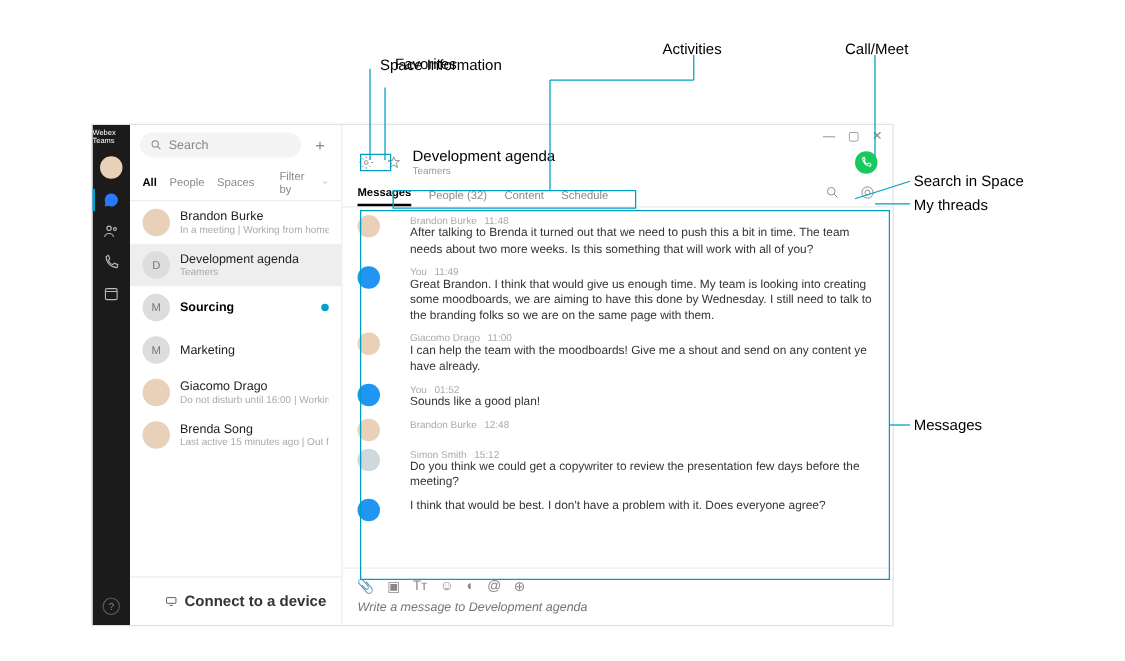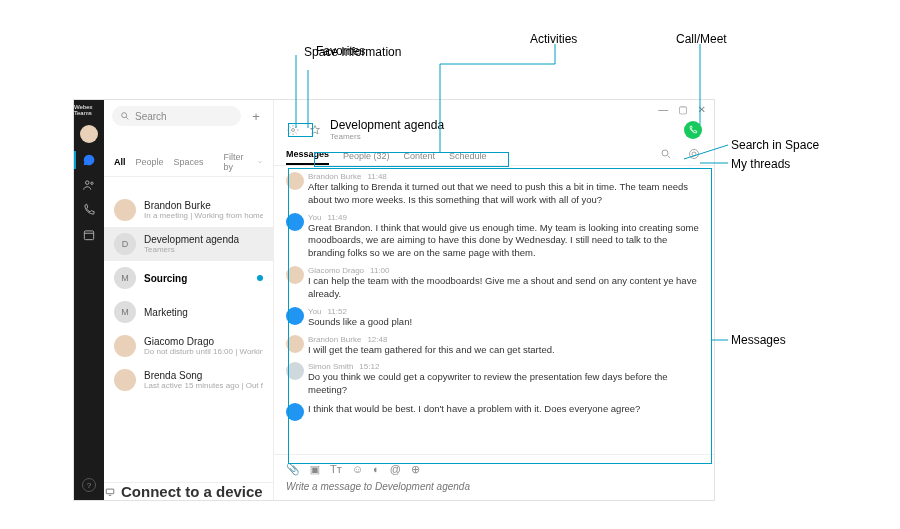--- a/index.html
+++ b/index.html
@@ -17,42 +17,42 @@
   .rail { width:30px; background:#1b1b1b; display:flex; flex-direction:column; align-items:center; padding-top:4px; gap:9px; }
   .rail .app-title { color:#fff; font-size:6px; }
   .rail .av { width:18px; height:18px; border-radius:50%; background:#e8d1b8; }
   .rail .ico { width:16px; height:16px; display:flex; align-items:center; justify-content:center; color:#ccc; position:relative; }
   .rail .ico svg { width:14px; height:14px; stroke:#bbb; fill:none; stroke-width:1.5; }
   .rail .ico.active::before { content:""; position:absolute; left:-8px; width:3px; height:18px; background:#00a0d1; }
   .rail .chat-badge { fill:#2979ff; }
   .rail .help { margin-top:auto; margin-bottom:8px; color:#888; width:14px; height:14px; border:1px solid #555; border-radius:50%; font-size:8px; display:flex; align-items:center; justify-content:center; }
 
   
-  .list-col { width:170px; border-right:1px solid #eee; display:flex; flex-direction:column;gap:16px; }
+  .list-col { width:170px; border-right:1px solid #eee; display:flex; flex-direction:column; }
   .search-row { display:flex; align-items:center; gap:6px; padding:6px 8px; }
   .search-box { flex:1; background:#f4f4f4; border-radius:12px; height:20px; display:flex; align-items:center; gap:5px; padding:0 8px; color:#888; font-size:10px;}
   .search-box svg { width:10px; height:10px; stroke:#888; fill:none; stroke-width:2;}
   .plus-btn { width:18px; height:18px; border-radius:50%; display:flex; align-items:center; justify-content:center; color:#888; font-size:13px; cursor:pointer;}
   .filter-row { display:flex; align-items:center; gap:10px; padding:4px 10px; font-size:9px; color:#888; border-bottom:1px solid #eee;}
   .filter-row .fAll { color:#000; font-weight:600; }
   .filter-row .spacer{flex:1;}
   .filter-row svg{width:8px;height:8px;stroke:#888;fill:none;stroke-width:2;}
 
   .space-list { flex:1; overflow:auto; }
   .space-item { display:flex; gap:8px; padding:6px 10px; align-items:center; cursor:pointer; }
   .space-item.selected { background:#eee; }
   .space-item .av { width:22px; height:22px; border-radius:50%; background:#ddd; display:flex; align-items:center; justify-content:center; font-size:9px; color:#777; flex:none;}
   .space-item .av.img { background:#e8d1b8; }
   .space-item .txt { display:flex; flex-direction:column; overflow:hidden; }
   .space-item .name { font-size:10px; color:#222; overflow:hidden; text-overflow:ellipsis; white-space:nowrap;}
   .space-item .name.bold { font-weight:700; color:#000;}
   .space-item .status { font-size:8px; color:#aaa; white-space:nowrap;}
   .space-item .dot { margin-left:auto; width:6px; height:6px; border-radius:50%; background:#00a0d1; flex:none;}
 
-  .connect-row { border-top:1px solid #eee; padding:0; text-align:center; font-size:15px; font-weight:600; color:#333; display:flex; align-items:center; justify-content:flex-start; gap:5px;}
+  .connect-row { border-top:1px solid #eee; padding:12px; text-align:center; font-size:12px; font-weight:600; color:#333; display:flex; align-items:center; justify-content:flex-end; gap:5px;}
   .connect-row svg { width:12px; height:10px; stroke:#333; fill:none; stroke-width:1.5;}
 
   
   .main { flex:1; display:flex; flex-direction:column; min-width:0;}
   .win-ctrl { height:18px; display:flex; justify-content:flex-end; gap:10px; padding:0 8px; align-items:center; color:#888;}
   .win-ctrl span{font-size:10px; cursor:pointer;}
   .space-header { display:flex; align-items:center; padding:0 12px 4px 12px; gap:8px;}
   .hdr-ico { width:14px; height:14px; display:flex; align-items:center; justify-content:center; color:#888; cursor:pointer;}
   .hdr-ico svg{width:12px;height:12px;stroke:#888;fill:none;stroke-width:1.5;}
   .hdr-title-wrap { display:flex; flex-direction:column; }
@@ -62,21 +62,21 @@
   .call-btn { width:18px; height:18px; border-radius:50%; background:#18c95d; color:#fff; display:flex; align-items:center; justify-content:center; font-size:9px; cursor:pointer;}
 
   .tab-row { display:flex; gap:14px; padding:0 12px; font-size:9px; color:#888; border-bottom:1px solid #eee; align-items:flex-end;}
   .tab { padding:4px 0; cursor:pointer;}
   .tab.selected { color:#000; font-weight:600; border-bottom:2px solid #000;}
   .tab-spacer{flex:1;}
   .tab-ico { width:14px; height:14px; margin-bottom:3px; cursor:pointer; color:#888;}
   .tab-ico svg{width:12px;height:12px;stroke:#888;fill:none;stroke-width:1.5;}
 
   .msg-list { flex:1; overflow:auto; padding:6px 12px; display:flex; flex-direction:column; gap:6px; font-size:10px;}
-  .msg-row { display:flex; gap:4px; }
+  .msg-row { display:flex; gap:24px; }
   .msg-row .av { width:18px; height:18px; border-radius:50%; flex:none; background:#e8d1b8;}
   .msg-row .av.you { background:#2095f3;}
   .msg-row .av.g { background:#cfd8dc;}
   .msg-row .body { flex:1; }
   .msg-row .meta { font-size:8px; color:#aaa;}
   .msg-row .meta .who{ margin-right:6px;}
   .msg-row .text { color:#333; line-height:1.35; font-size:9.5px;}
 
   .composer { border-top:1px solid #eee; padding:4px 12px 8px 12px;}
   .comp-icons { display:flex; gap:10px; color:#888; padding:4px 0;}
@@ -285,29 +285,28 @@
         <div class="msg-row">
           <div class="av p"></div>
           <div class="body">
             <div class="meta"><span class="who">Giacomo Drago</span><span>11:00</span></div>
             <div class="text">I can help the team with the moodboards! Give me a shout and send on any content ye have already.</div>
           </div>
         </div>
         <div class="msg-row">
           <div class="av you"></div>
           <div class="body">
-            <div class="meta"><span class="who">You</span><span>11:52</span></div>
+            <div class="meta"><span class="who">You</span><span>01:52</span></div>
             <div class="text">Sounds like a good plan!</div>
           </div>
         </div>
         <div class="msg-row">
           <div class="av p"></div>
           <div class="body">
             <div class="meta"><span class="who">Brandon Burke</span><span>12:48</span></div>
-            <div class="text">I will get the team gathered for this and we can get started.</div>
           </div>
         </div>
         <div class="msg-row">
           <div class="av g"></div>
           <div class="body">
             <div class="meta"><span class="who">Simon Smith</span><span>15:12</span></div>
             <div class="text">Do you think we could get a copywriter to review the presentation few days before the meeting?</div>
           </div>
         </div>
         <div class="msg-row">

